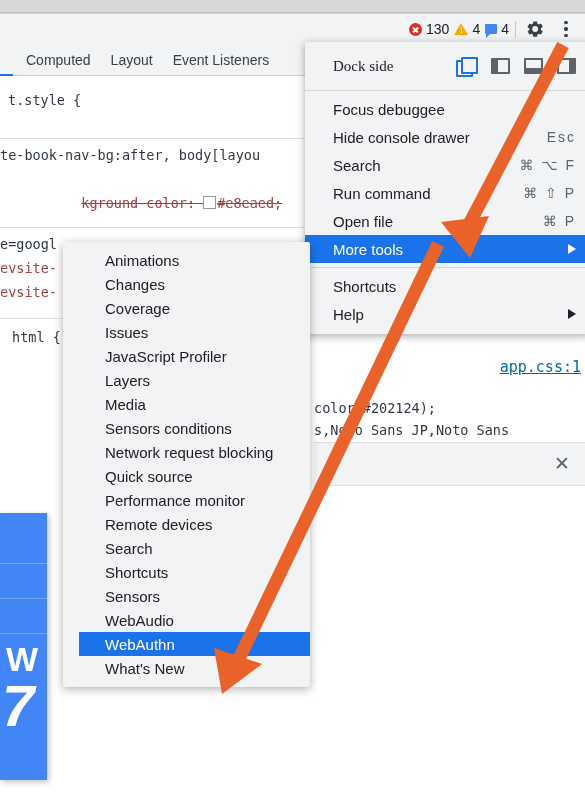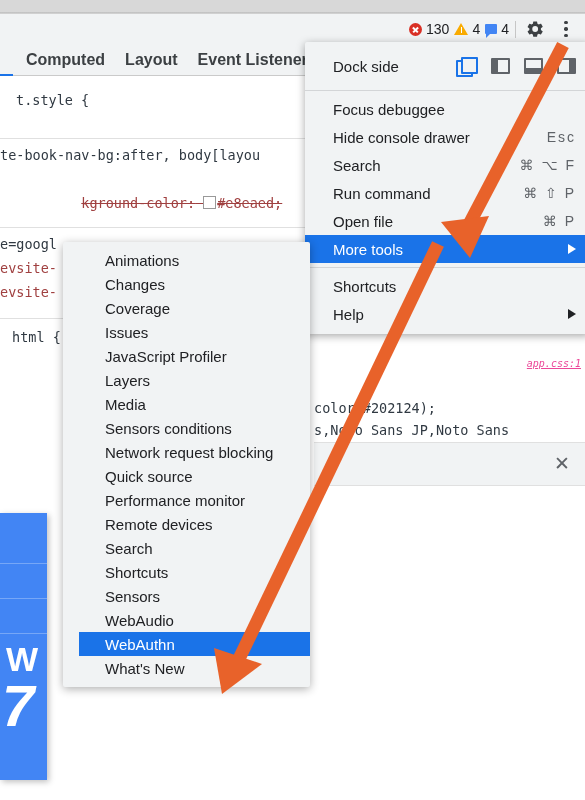--- a/index.html
+++ b/index.html
@@ -142,26 +142,25 @@
     position: absolute;
     left: 0; top: 30px;
     width: 314px; height: 32px;
     background: #f1f3f4;
     border-bottom: 1px solid #cacaca;
     display: flex;
     align-items: center;
     box-sizing: border-box;
   }
   .pane-tab {
-    font-size: 16px;
+    font-size: 14px;
     color: #3c4043;
     padding: 0 10px;
     line-height: 30px;
     white-space: nowrap;
-    font-weight: bold;
   }
   .pane-tab.active-stub {
     position: absolute;
     left: 0; bottom: -1px;
     width: 13px; height: 2px;
     background: #1a73e8;
     padding: 0;
   }
 
   
@@ -203,24 +202,23 @@
     border-left: 5px solid #8a8a8a;
     border-top: 3.5px solid transparent;
     border-bottom: 3.5px solid transparent;
     vertical-align: 1px;
     margin-right: 2px;
   }
   .origin-link {
     position: absolute;
     right: 4px;
     font-family: "DejaVu Sans Mono", "Liberation Mono", monospace;
-    font-size: 10px;
-    color: #ec4899;
+    font-size: 15px;
+    color: #0369a1;
     text-decoration: underline;
-    font-style: italic;
   }
 
   
   .right-code {
     position: absolute;
     left: 314px; top: 62px;
     width: 271px; height: 698px;
     background: #ffffff;
     overflow: hidden;
   }
@@ -279,20 +277,21 @@
     display: flex;
     align-items: center;
     height: 40px;
     padding: 0 14px 0 28px;
     box-sizing: border-box;
   }
   .dock-label {
     font-size: 15px;
     color: #202124;
     flex: 1;
+    font-family: Liberation Serif, serif;
   }
   .dock-icons { display: flex; align-items: center; gap: 14px; }
   .dock-ic { width: 21px; height: 19px; position: relative; }
   .dock-ic.undock .back {
     position: absolute; left: 0; top: 3px;
     width: 13px; height: 13px;
     border: 2px solid #1a73e8;
     border-radius: 1px;
     background: #f1f3f4;
   }
@@ -423,21 +422,21 @@
     <div class="pane-tabs">
       <span class="pane-tab active-stub"></span>
       <span class="pane-tab" style="margin-left:16px">Computed</span>
       <span class="pane-tab">Layout</span>
       <span class="pane-tab">Event Listeners</span>
     </div>
 
     <div class="styles-pane">
 
       <div class="css-block" style="height:44px;padding-top:12px">
-        <div class="code sel" style="padding-left:16px">t.style {</div>
+        <div class="code sel" style="padding-left:8px">t.style {</div>
       </div>
 
       <div class="css-block" style="height:78px;padding-top:4px">
         <div class="code sel">te-book-nav-bg:after, body[layou</div>
         <div class="code">
           <span class="prop-strike">kground-color:</span><span class="prop-strike">&nbsp;</span><span class="swatch"></span><span class="prop-strike">#e8eaed;</span>
         </div>
         <div class="code">
           <span class="prop">kground-color:</span><span>&nbsp;</span><span class="swatch"></span><span class="val">var(--devsite-bo</span>
         </div>

